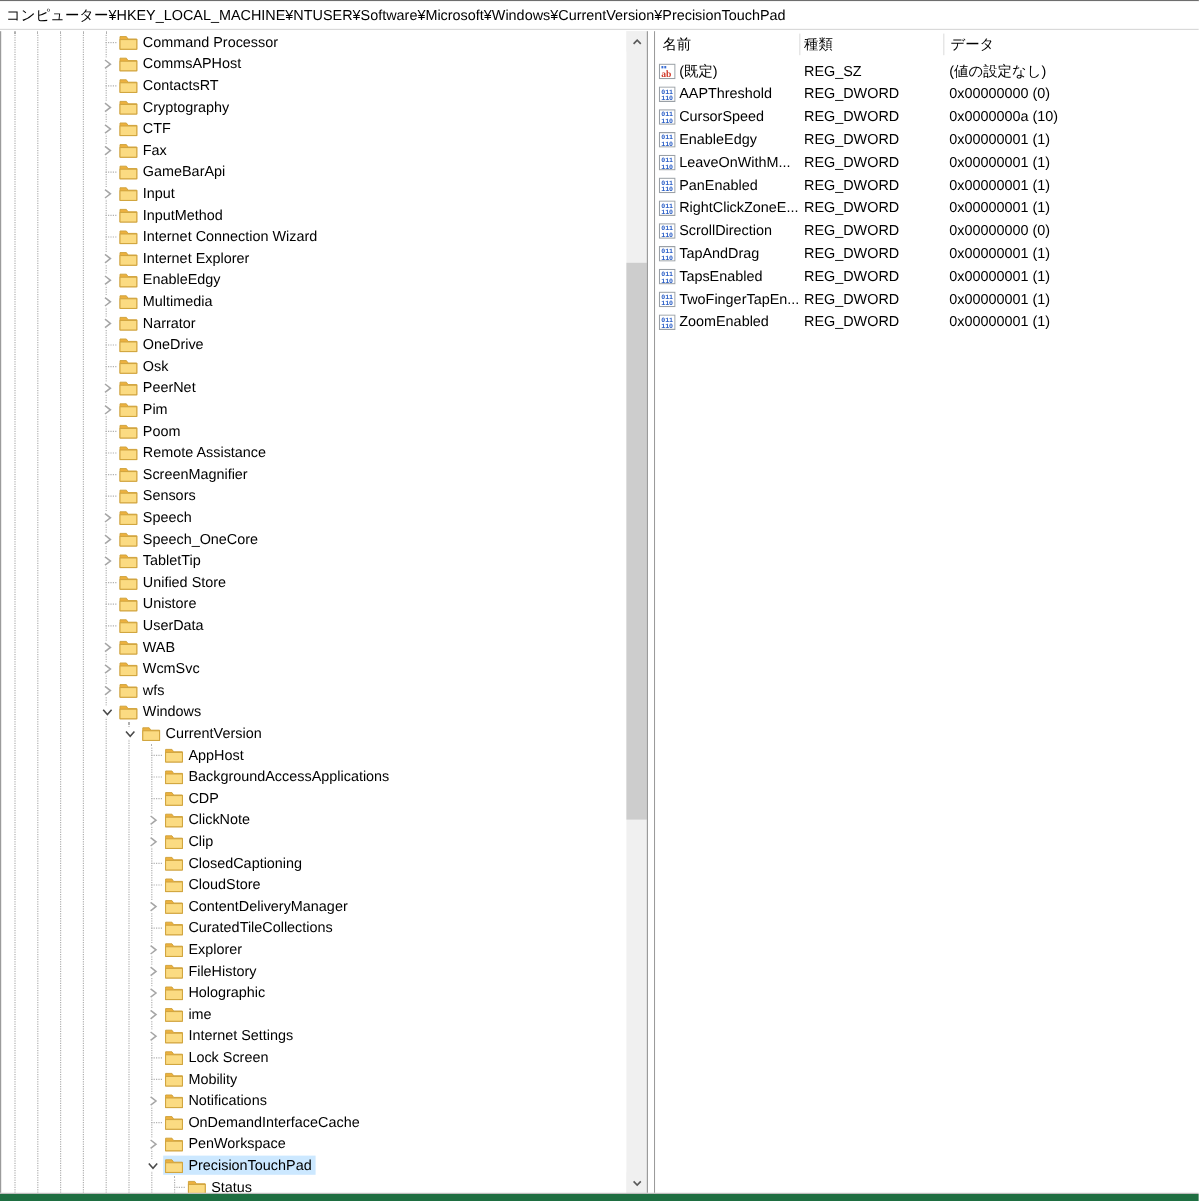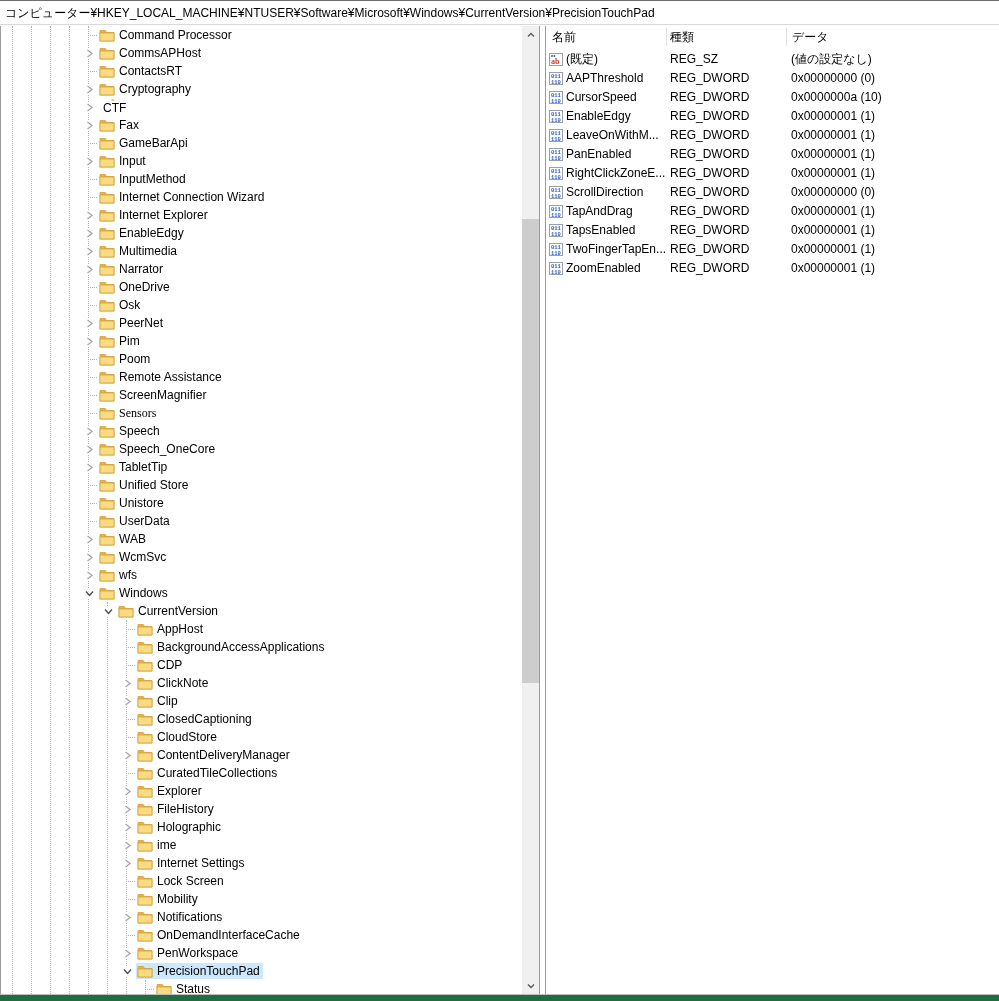--- a/index.html
+++ b/index.html
@@ -106,21 +106,21 @@
             </svg>
             <span class="lbl">ContactsRT</span>
           </span>
         </div>
         <div class="tree-row" style="top: 72px;">
           <span class="expander" style="left: 82px;">
             <svg width="9" height="9" viewBox="0 0 9 9">
               <path d="M2.5 1 L7 4.5 L2.5 8" fill="none" stroke="#a6a6a6" stroke-width="1.3"></path>
             </svg>
           </span>
-          <span class="hl" style="left: 97px; flex-direction: column;">
+          <span class="hl" style="left: 97px;">
             <svg width="16" height="13" viewBox="0 0 16 13">
               <path d="M1 1.5 h5.3 l1.4 2 H15 V12 H1 Z" fill="#edb13f" stroke="#cfa23c" stroke-width="0.8"></path>
               <rect x="1" y="4" width="14" height="8" fill="#fbdb82" stroke="#cfa23c" stroke-width="0.8"></rect>
             </svg>
             <span class="lbl">CTF</span>
           </span>
         </div>
         <div class="tree-row" style="top: 90px;">
           <span class="expander" style="left: 82px;">
             <svg width="9" height="9" viewBox="0 0 9 9">
@@ -308,21 +308,21 @@
           <span class="hl" style="left: 97px;">
             <svg width="16" height="13" viewBox="0 0 16 13">
               <path d="M1 1.5 h5.3 l1.4 2 H15 V12 H1 Z" fill="#edb13f" stroke="#cfa23c" stroke-width="0.8"></path>
               <rect x="1" y="4" width="14" height="8" fill="#fbdb82" stroke="#cfa23c" stroke-width="0.8"></rect>
             </svg>
             <span class="lbl">ScreenMagnifier</span>
           </span>
         </div>
         <div class="tree-row" style="top: 378px;">
           <div class="stub" style="left: 87px;"></div>
-          <span class="hl" style="left: 97px; font-family: Liberation Serif, serif;">
+          <span class="hl" style="left: 97px;">
             <svg width="16" height="13" viewBox="0 0 16 13">
               <path d="M1 1.5 h5.3 l1.4 2 H15 V12 H1 Z" fill="#edb13f" stroke="#cfa23c" stroke-width="0.8"></path>
               <rect x="1" y="4" width="14" height="8" fill="#fbdb82" stroke="#cfa23c" stroke-width="0.8"></rect>
             </svg>
             <span class="lbl">Sensors</span>
           </span>
         </div>
         <div class="tree-row" style="top: 396px;">
           <span class="expander" style="left: 82px;">
             <svg width="9" height="9" viewBox="0 0 9 9">

